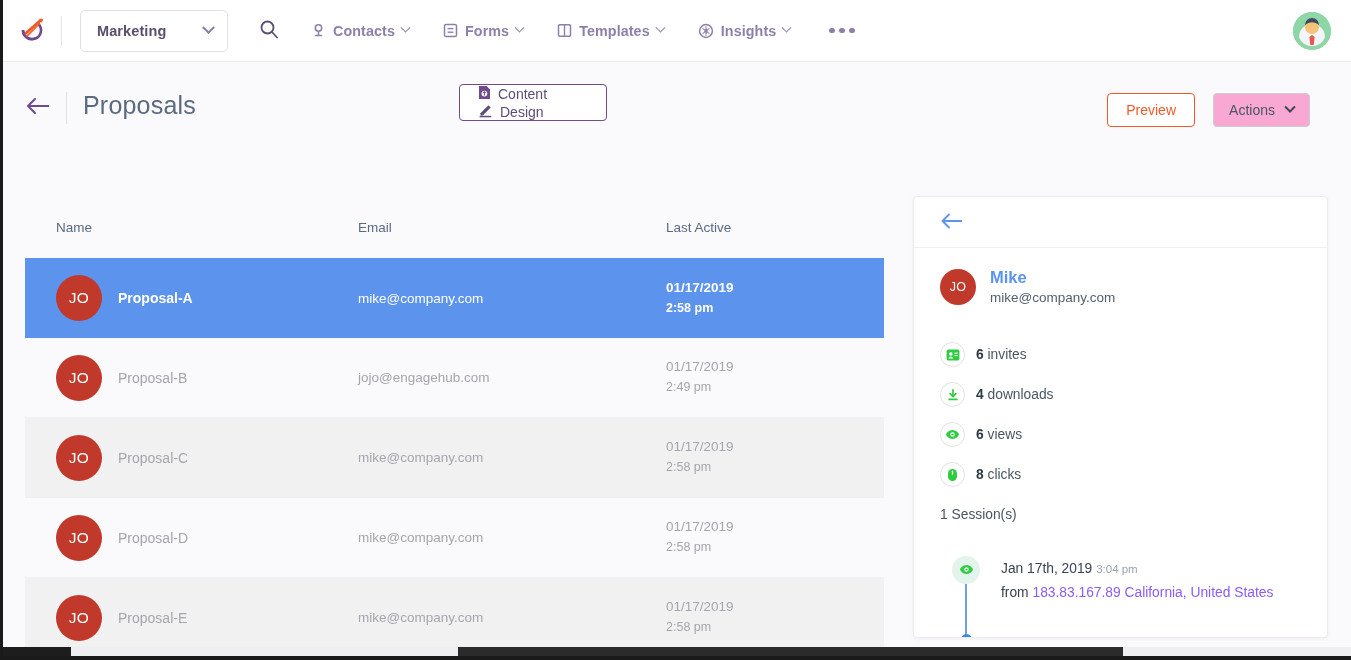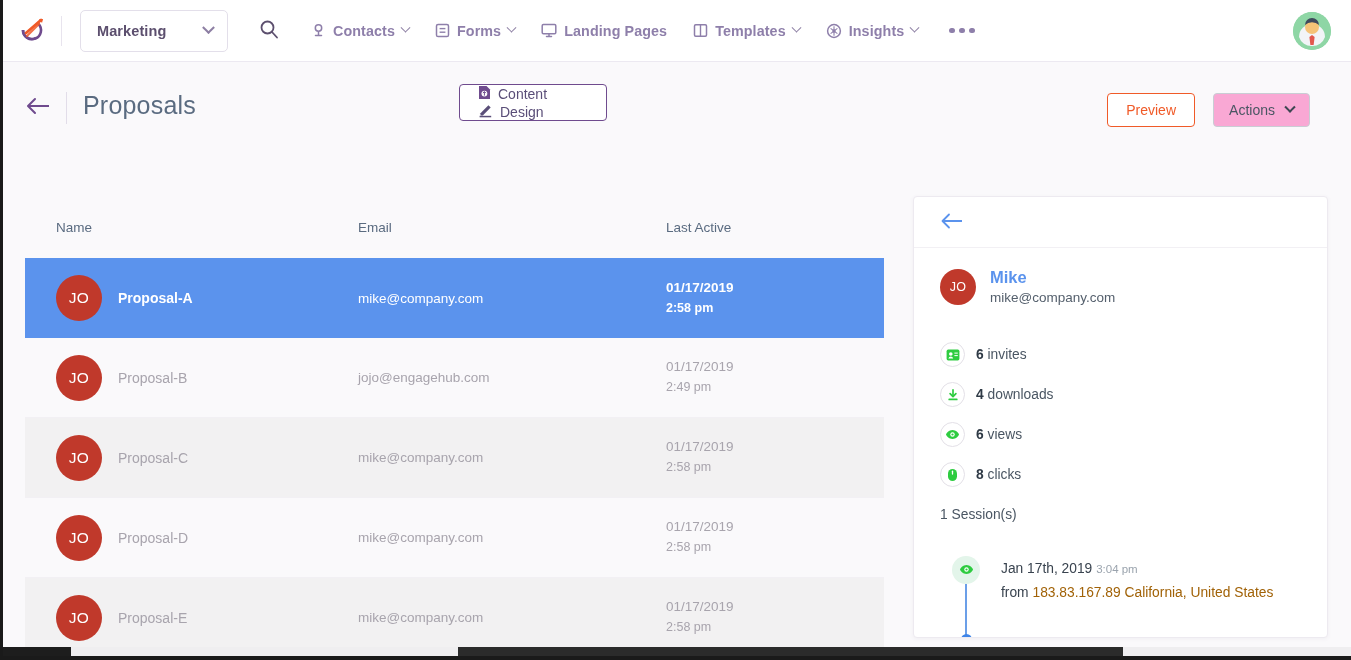--- a/index.html
+++ b/index.html
@@ -34,21 +34,21 @@
     width: 148px; height: 42px; border: 1px solid #e3dfea; border-radius: 5px;
     display: flex; align-items: center; justify-content: space-between;
     padding: 0 14px 0 16px;
   }
   .ws-select .lbl { font-size: 14.5px; color: #5c4f6e; font-weight: 600; letter-spacing: .1px;}
   .chev { width: 9px; height: 9px; border-right: 2px solid #8d7fa3; border-bottom: 2px solid #8d7fa3;
           transform: rotate(45deg) translate(-2px,-2px); }
   .chev.sm { width: 7px; height: 7px; border-width: 1.8px; }
   .search-btn { margin-left: 24px; margin-right: 14px; width: 34px; height: 34px;
                 display:flex; align-items:center; justify-content:center; }
-  .nav-items { display: flex; align-items: center; gap: 4px; }
+  .nav-items { display: flex; align-items: center; gap: 12px; }
   .nav-item {
     display: flex; align-items: center; gap: 7px;
     padding: 8px 11px; color: #8e7faa; font-size: 14.3px; font-weight: 600;
     letter-spacing: .1px;
   }
   .nav-item .ic { display: flex; align-items: center; }
   .dots { display: flex; gap: 4.5px; padding: 10px 16px; }
   .dots i { width: 5.5px; height: 5.5px; border-radius: 50%; background: #8e7faa; display: block; }
   .avatar-top {
     position: absolute; right: 20px; top: 12px; width: 38px; height: 38px;
@@ -147,21 +147,21 @@
     background: #e3f5ea; display: flex; align-items: center; justify-content: center;
   }
   .tl-line { position: absolute; left: 51px; top: 62px; width: 1.5px; height: 52px; background: #6b9fe8; }
   .tl-dot { position: absolute; left: 46.5px; top: 112px; width: 11px; height: 11px; border-radius: 50%; background: #3f85e8; }
   .tl-body { padding-left: 49px; }
   .tl-r1 { font-size: 13.8px; color: #39434f; line-height: 1.9; }
   .tl-r1 .tm { font-size: 11.5px; color: #9aa3ad; }
   .tl-r2 { font-size: 13.8px; color: #39434f; font-weight: 700; line-height: 1.5; }
   .tl-r2 .lk { color: #5b93ed; }
   .tl-r3 { font-size: 13.8px; color: #39434f; line-height: 1.55; }
-  .tl-r3 .lk { color: #a16207; }
+  .tl-r3 .lk { color: #8b5cf6; }
 
   
   .hscroll {
     position: absolute; left: 0; bottom: 0; width: 1351px; height: 9px;
     background: #efeef0;
   }
   .hscroll .thumb { position: absolute; left: 455px; top: 0; width: 665px; height: 9px; background: #2b2b2b; }
   .hscroll .lcap { position: absolute; left: 0; top: 0; width: 68px; height: 9px; background: #1d1d1d; }
 </style>
 </head>
@@ -218,30 +218,20 @@
           <svg width="15" height="15" viewBox="0 0 15 15">
             <rect x="1.5" y="1.5" width="12" height="12" rx="1.6" fill="none" stroke="#8e7faa" stroke-width="1.5"></rect>
             <line x1="4.6" y1="5.6" x2="10.4" y2="5.6" stroke="#8e7faa" stroke-width="1.4"></line>
             <line x1="4.6" y1="9.2" x2="10.4" y2="9.2" stroke="#8e7faa" stroke-width="1.4"></line>
           </svg>
         </span>
         <span>Forms</span>
         <span class="chev sm"></span>
       </div>
 
-      <div class="nav-item">
-        <span class="ic">
-          <svg width="16" height="15" viewBox="0 0 16 15">
-            <rect x="1.2" y="1.6" width="13.6" height="9.2" rx="1.2" fill="none" stroke="#8e7faa" stroke-width="1.5"></rect>
-            <line x1="5.5" y1="13.4" x2="10.5" y2="13.4" stroke="#8e7faa" stroke-width="1.5" stroke-linecap="round"></line>
-            <line x1="8" y1="10.8" x2="8" y2="13.4" stroke="#8e7faa" stroke-width="1.5"></line>
-          </svg>
-        </span>
-        <span>Landing Pages</span>
-      </div>
 
       <div class="nav-item">
         <span class="ic">
           <svg width="15" height="15" viewBox="0 0 15 15">
             <rect x="1.5" y="1.8" width="12" height="11.4" rx="1.2" fill="none" stroke="#8e7faa" stroke-width="1.5"></rect>
             <line x1="7.5" y1="1.8" x2="7.5" y2="13.2" stroke="#8e7faa" stroke-width="1.4"></line>
           </svg>
         </span>
         <span>Templates</span>
         <span class="chev sm"></span>

